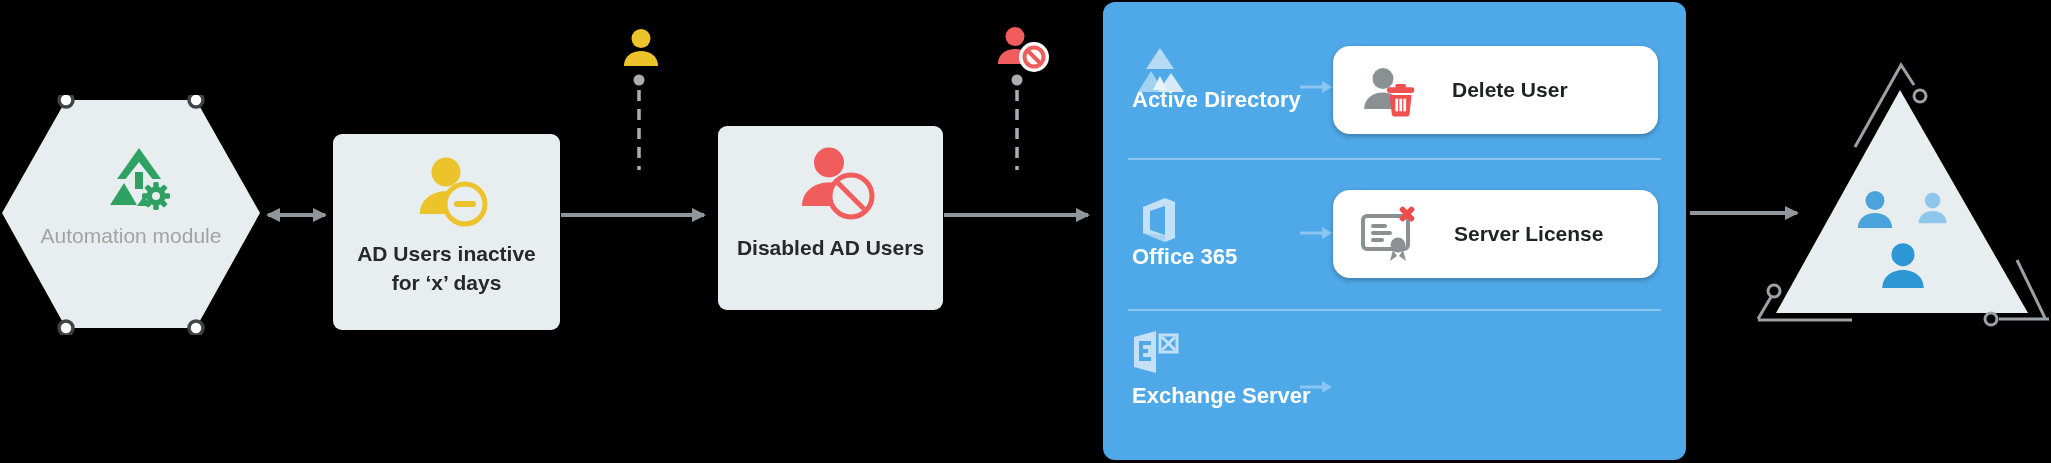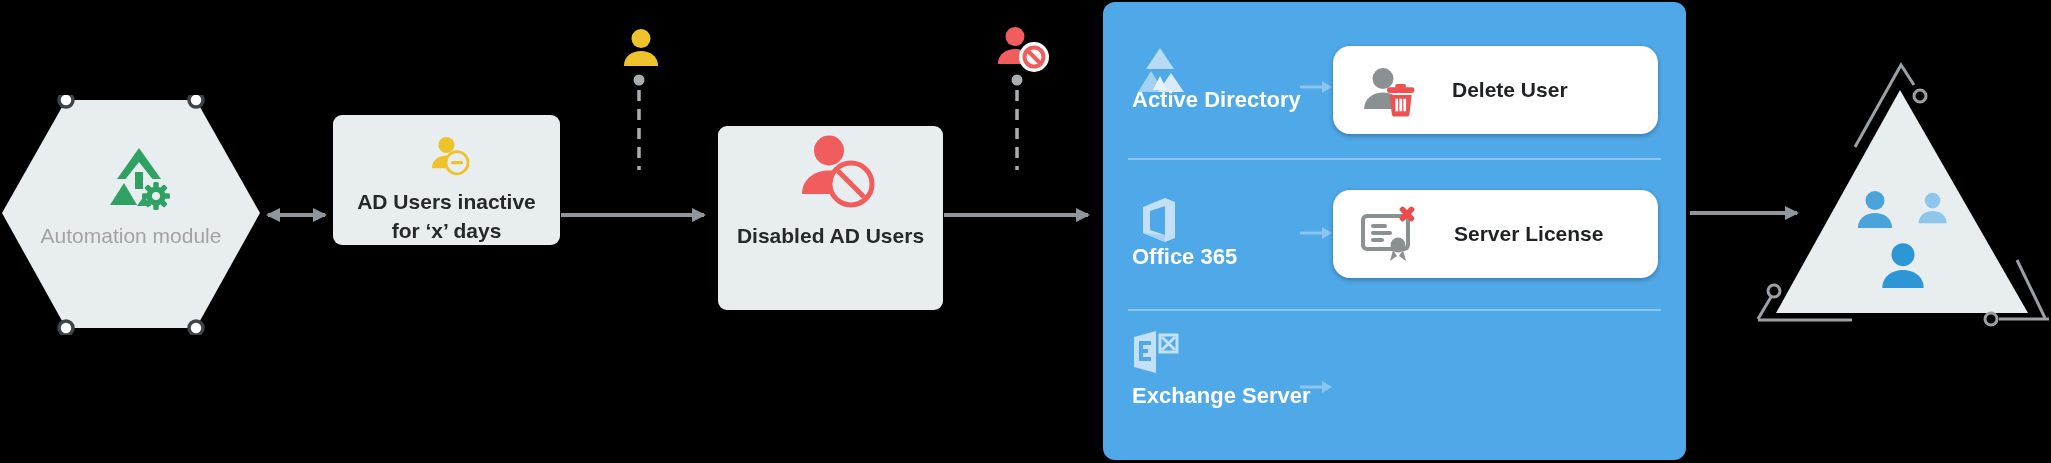--- a/index.html
+++ b/index.html
@@ -1,21 +1,21 @@
 <!DOCTYPE html>
 <html><head>
 <meta charset="utf-8">
 <style>
   html,body{margin:0;padding:0;background:#000;}
   .stage{position:relative;width:2051px;height:463px;font-family:"Liberation Sans",sans-serif;overflow:hidden;}
 
   
   .node{position:absolute;background:#e8edef;border-radius:9px;display:flex;flex-direction:column;align-items:center;box-sizing:border-box;}
-  #box1{left:333px;top:115px;width:227px;height:130px;padding-top:20px;}
-  #box2{left:718px;top:126px;width:225px;height:184px;padding-top:6px;}
+  #box1{left:333px;top:134px;width:227px;height:196px;padding-top:20px;}
+  #box2{left:718px;top:126px;width:225px;height:184px;padding-top:18px;}
   .node-label{font-size:21px;font-weight:bold;color:#26292b;text-align:center;line-height:29px;margin-top:11px;}
 
   
   #hex-svg{position:absolute;left:0;top:95px;}
   #automation-icon{position:absolute;left:107px;top:147px;}
   #hex-label{position:absolute;left:0;top:224px;width:262px;text-align:center;font-size:21px;color:#a3a3a3;}
 
   
   #float-yellow{position:absolute;left:620px;top:26px;}
   #float-red{position:absolute;left:994px;top:24px;}

